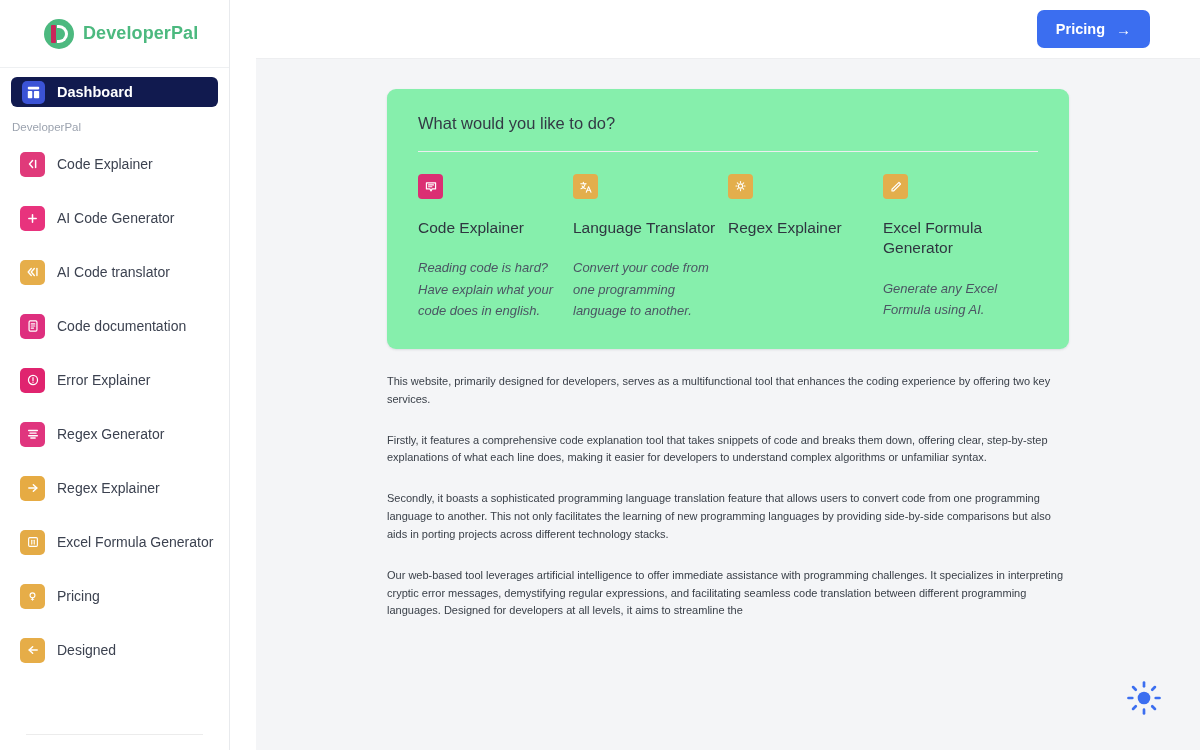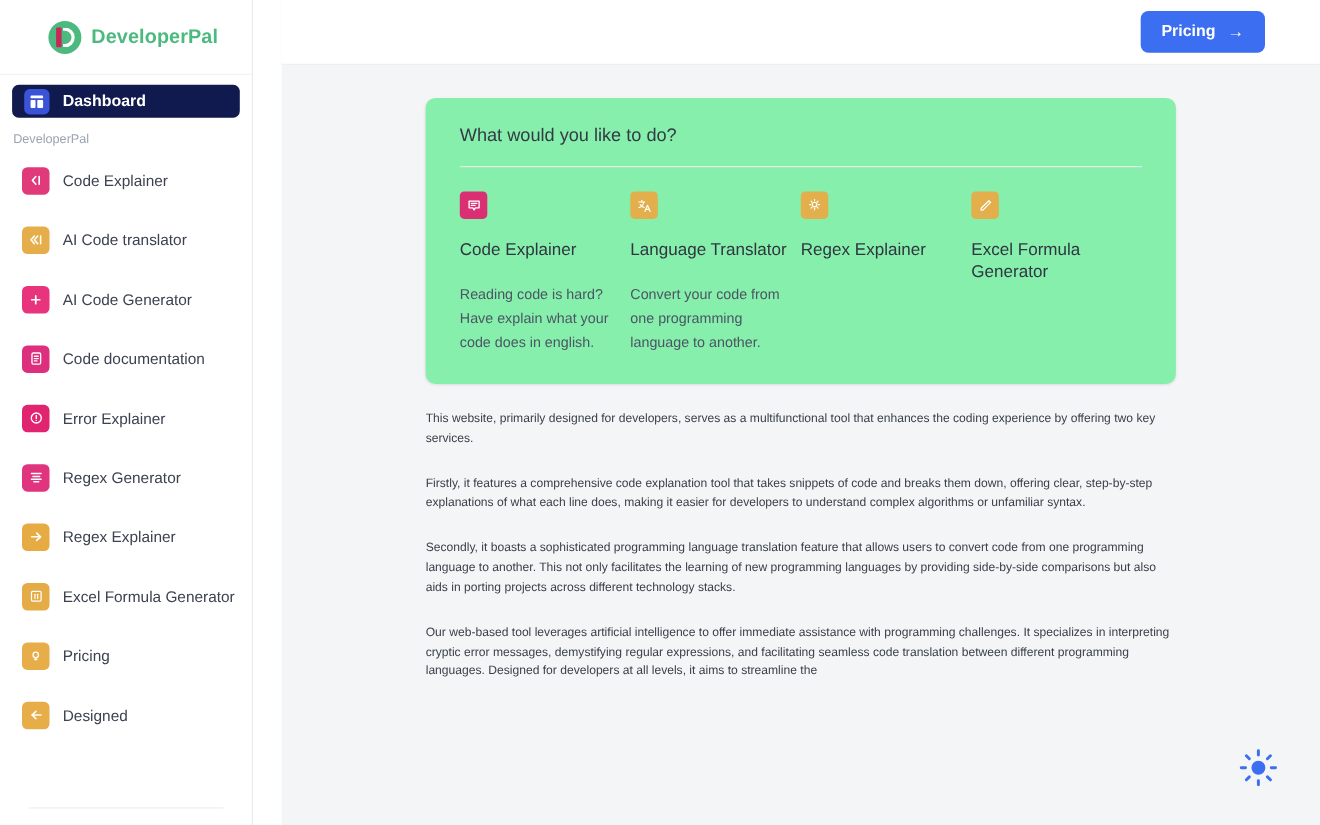--- a/index.html
+++ b/index.html
@@ -147,21 +147,21 @@
   .tool-icon {
     width: 25px; height: 25px; border-radius: 4px;
     display: flex; align-items: center; justify-content: center;
     margin-bottom: 19px;
   }
   .tool-name {
     font-size: 15.5px; color: #2f3640; line-height: 1.32;
     margin-bottom: 19px;
   }
   .tool-desc {
-    font-size: 13px; color: #4b5563; line-height: 1.63;
+    font-size: 13px; color: #4b5563; line-height: 1.63; font-style: italic;
   }
 
   .prose { padding: 24px 0 0 0; }
   .prose p {
     font-size: 11px;
     line-height: 1.62;
     color: #3a4049;
     margin-bottom: 23px;
   }
 
@@ -207,38 +207,38 @@
         <span class="nav-icon" style="background:#e03a7a">
           <svg width="14" height="14" viewBox="0 0 16 16" fill="none" stroke="#fff" stroke-width="1.7" stroke-linecap="round" stroke-linejoin="round">
             <polyline points="7.5,4 4,8 7.5,12"></polyline>
               <line x1="11" y1="4" x2="11" y2="12"></line>
           </svg>
         </span>
         <span class="nav-label">Code Explainer</span>
       </div>
 
       <div class="nav-item">
+        <span class="nav-icon" style="background:#e8337d">
+          <svg width="13" height="13" viewBox="0 0 16 16" fill="none" stroke="#fff" stroke-width="1.9" stroke-linecap="round">
+            <line x1="8" y1="3.5" x2="8" y2="12.5"></line>
+              <line x1="3.5" y1="8" x2="12.5" y2="8"></line>
+          </svg>
+        </span>
+        <span class="nav-label">AI Code Generator</span>
+      </div>
+
+      <div class="nav-item">
         <span class="nav-icon" style="background:#e6ae4a">
           <svg width="14" height="14" viewBox="0 0 16 16" fill="none" stroke="#fff" stroke-width="1.6" stroke-linecap="round" stroke-linejoin="round">
             <polyline points="6,4 2.5,8 6,12"></polyline>
               <polyline points="9.5,4 6,8 9.5,12"></polyline>
               <line x1="12.5" y1="4" x2="12.5" y2="12"></line>
           </svg>
         </span>
         <span class="nav-label">AI Code translator</span>
-      </div>
-
-      <div class="nav-item">
-        <span class="nav-icon" style="background:#e8337d">
-          <svg width="13" height="13" viewBox="0 0 16 16" fill="none" stroke="#fff" stroke-width="1.9" stroke-linecap="round">
-            <line x1="8" y1="3.5" x2="8" y2="12.5"></line>
-              <line x1="3.5" y1="8" x2="12.5" y2="8"></line>
-          </svg>
-        </span>
-        <span class="nav-label">AI Code Generator</span>
       </div>
 
       <div class="nav-item">
         <span class="nav-icon" style="background:#de2f7e">
           <svg width="14" height="14" viewBox="0 0 16 16" fill="none" stroke="#fff" stroke-width="1.4" stroke-linecap="round" stroke-linejoin="round">
             <rect x="3.5" y="2.2" width="9" height="11.6" rx="1.4"></rect>
             <line x1="6" y1="5.6" x2="10" y2="5.6"></line>
               <line x1="6" y1="8" x2="10" y2="8"></line>
               <line x1="6" y1="10.4" x2="8.6" y2="10.4"></line>
           </svg>
@@ -377,20 +377,21 @@
               <div class="tool-name">Regex Explainer</div>
             </div>
 
             <div class="tool">
               <span class="tool-icon" style="background:#e3ae4c">
                 <svg width="14" height="14" viewBox="0 0 16 16" fill="none" stroke="#fff" stroke-width="1.3" stroke-linecap="round" stroke-linejoin="round">
                   <path d="M11.4 2.8l1.8 1.8-8 8H3.4v-2z"></path>
                 </svg>
               </span>
               <div class="tool-name">Excel Formula Generator</div>
+              <div class="tool-desc">Generate any Excel Formula using AI.</div>
             </div>
 
           </div>
         </div>
 
         <div class="prose">
           <p>This website, primarily designed for developers, serves as a multifunctional tool that enhances the coding experience by offering two key services.</p>
           <p>Firstly, it features a comprehensive code explanation tool that takes snippets of code and breaks them down, offering clear, step-by-step explanations of what each line does, making it easier for developers to understand complex algorithms or unfamiliar syntax.</p>
           <p>Secondly, it boasts a sophisticated programming language translation feature that allows users to convert code from one programming language to another. This not only facilitates the learning of new programming languages by providing side-by-side comparisons but also aids in porting projects across different technology stacks.</p>
           <p>Our web-based tool leverages artificial intelligence to offer immediate assistance with programming challenges. It specializes in interpreting cryptic error messages, demystifying regular expressions, and facilitating seamless code translation between different programming languages. Designed for developers at all levels, it aims to streamline the</p>

